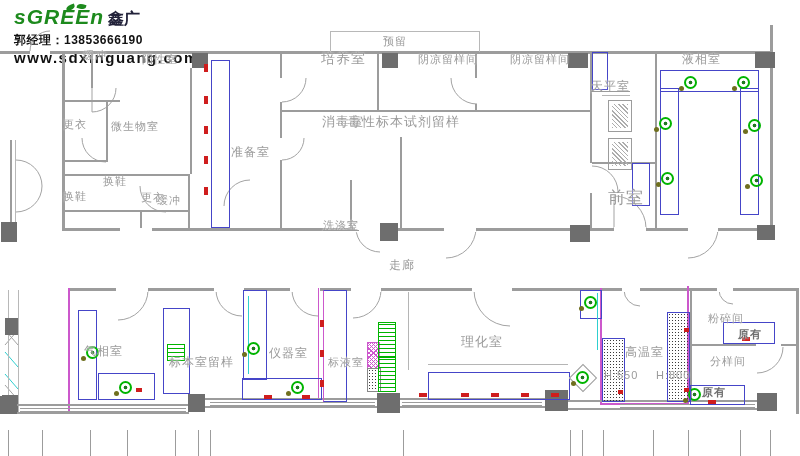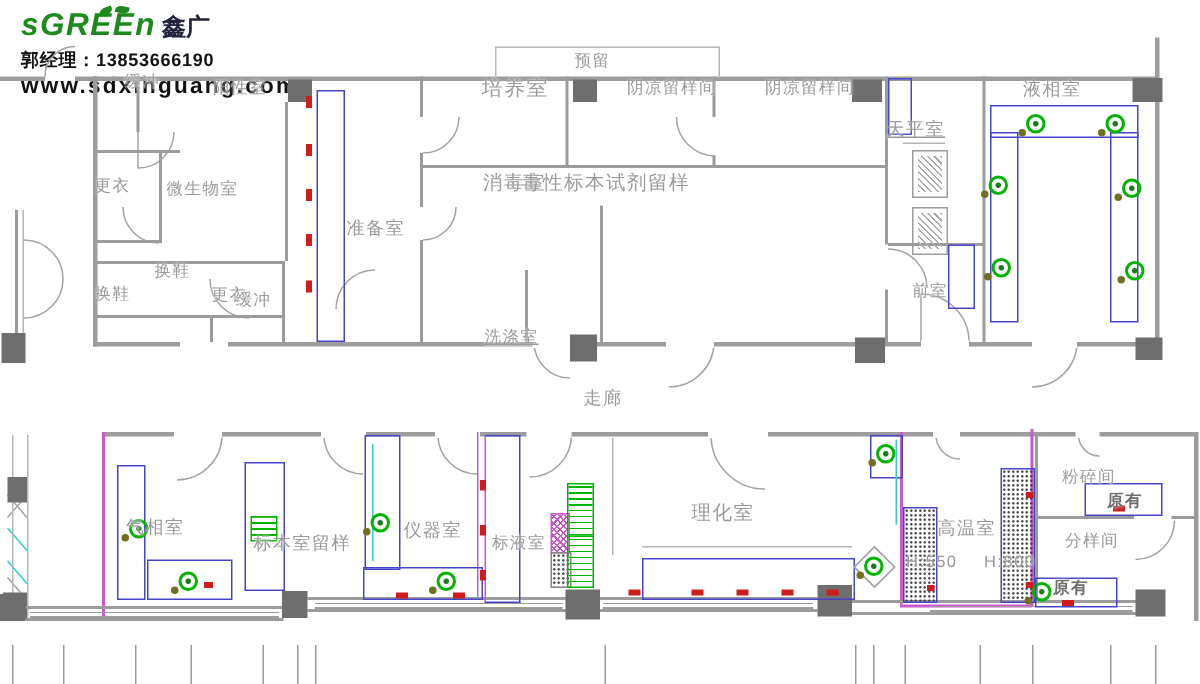--- a/index.html
+++ b/index.html
@@ -282,21 +282,21 @@
       <span class="lbl" style="left: 63px; top: 119px; font-size: 11px;">更衣</span>
       <span class="lbl" style="left: 111px; top: 121px; font-size: 11px;">微生物室</span>
       <span class="lbl" style="left: 231px; top: 146px; font-size: 12px;">准备室</span>
       <span class="lbl" style="left: 322px; top: 115px; font-size: 13px;">消毒室</span>
       <span class="lbl" style="left: 348px; top: 115px; font-size: 13px;">毒性标本试剂留样</span>
       <span class="lbl" style="left: 103px; top: 176px; font-size: 11px;">换鞋</span>
       <span class="lbl" style="left: 63px; top: 191px; font-size: 11px;">换鞋</span>
       <span class="lbl" style="left: 141px; top: 192px; font-size: 11px;">更衣</span>
       <span class="lbl" style="left: 157px; top: 195px; font-size: 11px;">缓冲</span>
       <span class="lbl" style="left: 323px; top: 220px; font-size: 11px; text-decoration: underline;">洗涤室</span>
-      <span class="lbl" style="left: 608px; top: 189px; font-size: 11px;">前室</span>
+      <span class="lbl" style="left: 608px; top: 189px; font-size: 17px;">前室</span>
       <span class="lbl" style="left: 389px; top: 259px; font-size: 12px;">走廊</span>
       <span class="lbl" style="left: 84px; top: 345px; font-size: 12px;">气相室</span>
       <span class="lbl" style="left: 169px; top: 356px; font-size: 12px;">标本室留样</span>
       <span class="lbl" style="left: 269px; top: 347px; font-size: 12px;">仪器室</span>
       <span class="lbl" style="left: 328px; top: 357px; font-size: 11px;">标液室</span>
       <span class="lbl" style="left: 461px; top: 335px; font-size: 13px;">理化室</span>
       <span class="lbl" style="left: 625px; top: 346px; font-size: 12px;">高温室</span>
       <span class="lbl" style="left: 604px; top: 370px; font-size: 11px;">H:550</span>
       <span class="lbl" style="left: 656px; top: 370px; font-size: 11px;">H:800</span>
       <span class="lbl" style="left: 708px; top: 313px; font-size: 11px;">粉碎间</span>

